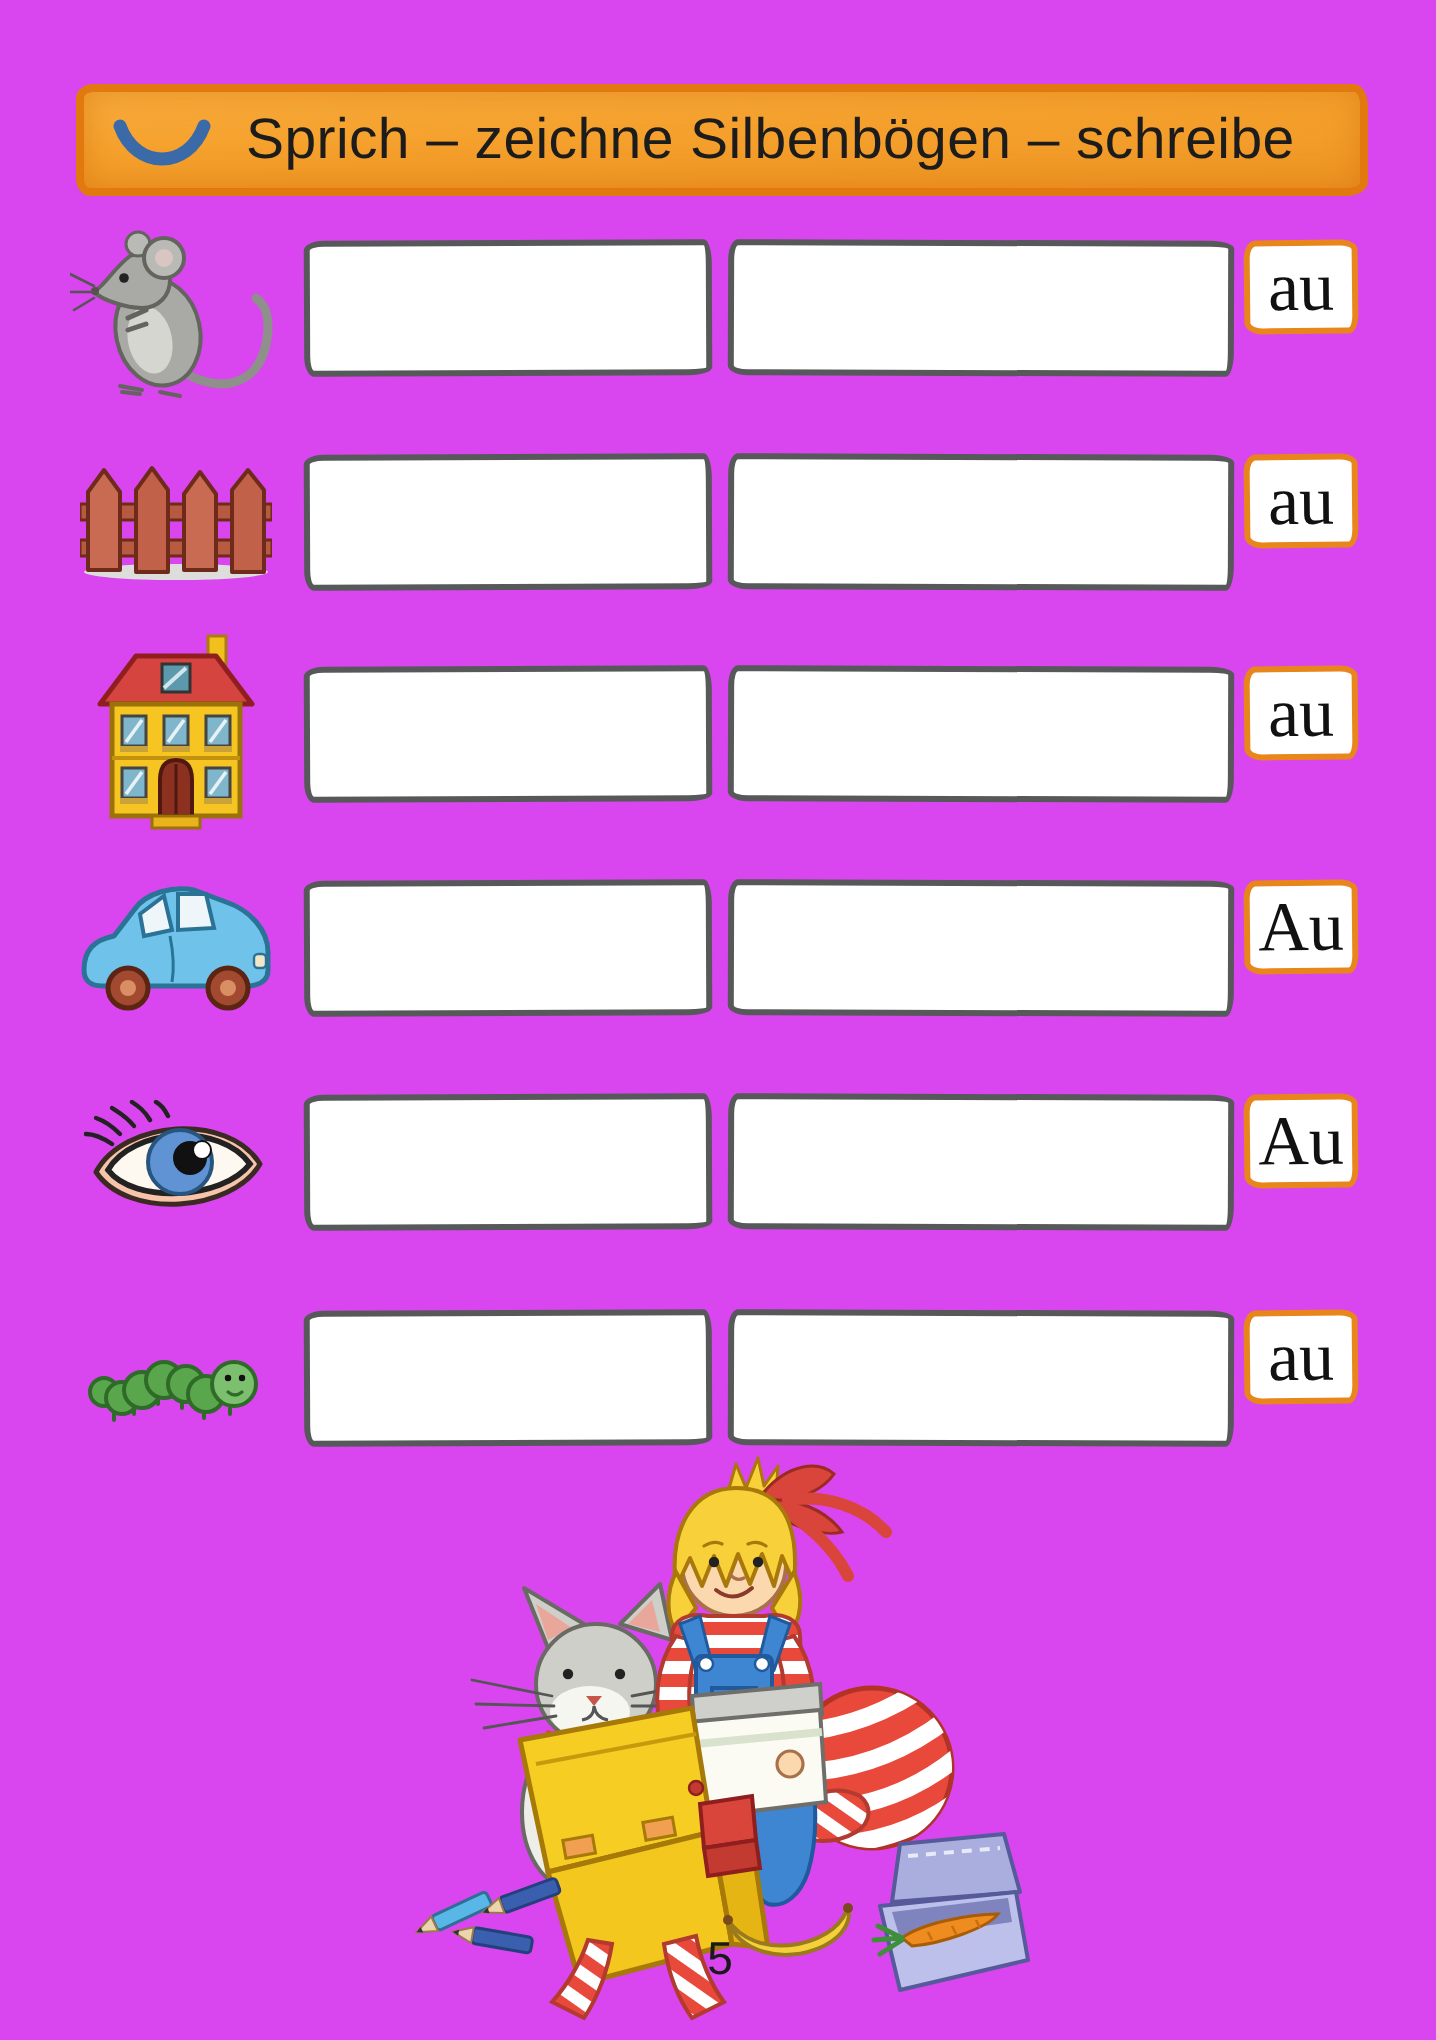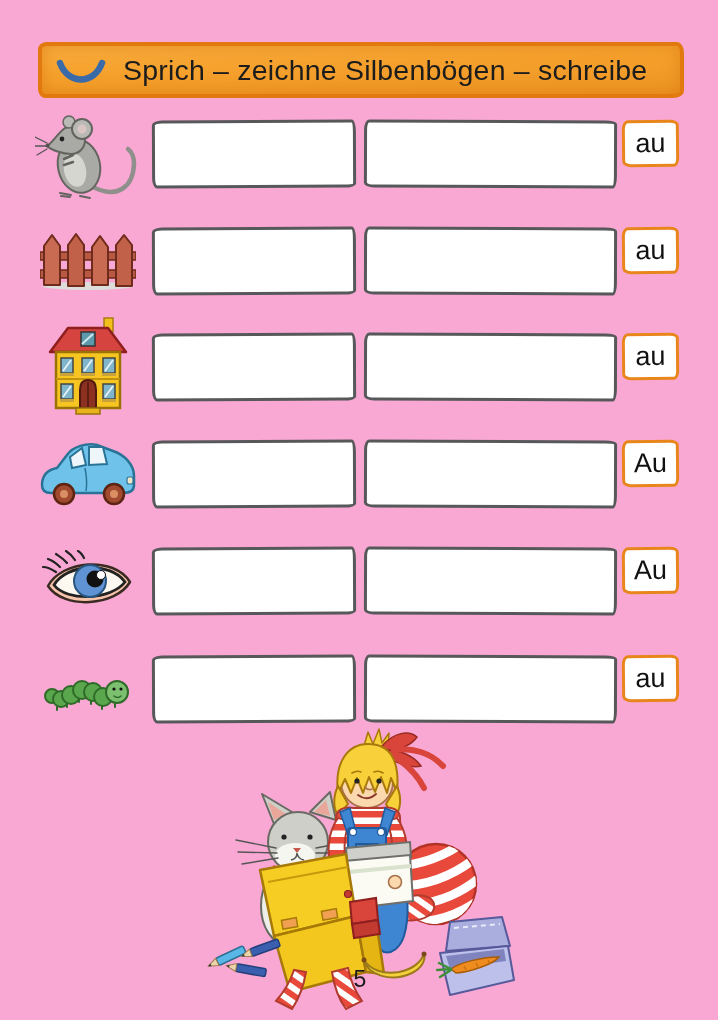--- a/index.html
+++ b/index.html
@@ -1,17 +1,17 @@
 <!DOCTYPE html>
 <html><head>
 <meta charset="utf-8">
 <style>
   html,body{margin:0;padding:0;background:#ffffff;}
   body{width:718px;height:1020px;font-family:"Liberation Sans",sans-serif;}
-  .page{position:relative;width:718px;height:1020px;background:#f9a8d4;overflow:hidden;}
+  .page{position:relative;width:718px;height:1020px;background:#d946ef;overflow:hidden;}
 
   
   .banner{position:absolute;left:38px;top:42px;width:646px;height:56px;box-sizing:border-box;
     background:linear-gradient(178deg,#f9ae3e 0%,#f5a02c 45%,#ee9524 100%);
     border:4px solid #e1790f;border-radius:9px 7px 11px 7px / 7px 11px 7px 9px;
     box-shadow:inset 0 0 16px rgba(210,110,10,.5);
     display:flex;align-items:center;}
   .banner .arc{margin:4px 16px 0 13px;flex:0 0 auto;}
   .banner h1{font-size:28.5px;font-weight:400;color:#1c1c1c;margin:0;letter-spacing:.2px;white-space:nowrap;}
 
@@ -19,21 +19,21 @@
   .row{position:absolute;left:0;width:718px;height:68px;}
   .row.r1{top:120px}.row.r2{top:227px}.row.r3{top:333px}
   .row.r4{top:440px}.row.r5{top:547px}.row.r6{top:655px}
   .pic{position:absolute;left:35px;top:50%;width:106px;transform:translateY(-50%);
     display:flex;justify-content:center;align-items:center;}
   .wbox{position:absolute;top:0;height:68px;background:#fff;border:3px solid #57585a;box-sizing:border-box;}
   .wbox.b1{left:152px;width:204px;border-radius:10px 4px 12px 5px / 5px 12px 4px 10px;transform:rotate(-.25deg);}
   .wbox.b2{left:364px;width:253px;border-radius:5px 12px 4px 10px / 10px 4px 12px 5px;transform:rotate(.2deg);}
   .badge{position:absolute;left:622px;top:0;width:57px;height:47px;box-sizing:border-box;background:#fff;
     border:3.5px solid #e8861c;border-radius:6px 9px 5px 9px / 9px 5px 9px 6px;
-    display:flex;align-items:center;justify-content:center;font-size:27px;color:#111;transform:rotate(-.6deg);}
+    display:flex;align-items:center;justify-content:center;font-size:35px;color:#111;transform:rotate(-.6deg);font-family:Liberation Serif, serif;}
 
   .scene{position:absolute;left:198px;top:720px;width:324px;height:292px;}
   .pagenum{position:absolute;left:340px;top:966px;width:40px;text-align:center;font-size:23px;color:#1a1a1a;}
   svg{display:block;}
 </style>
 </head>
 <body>
 
 <div class="page">
 

